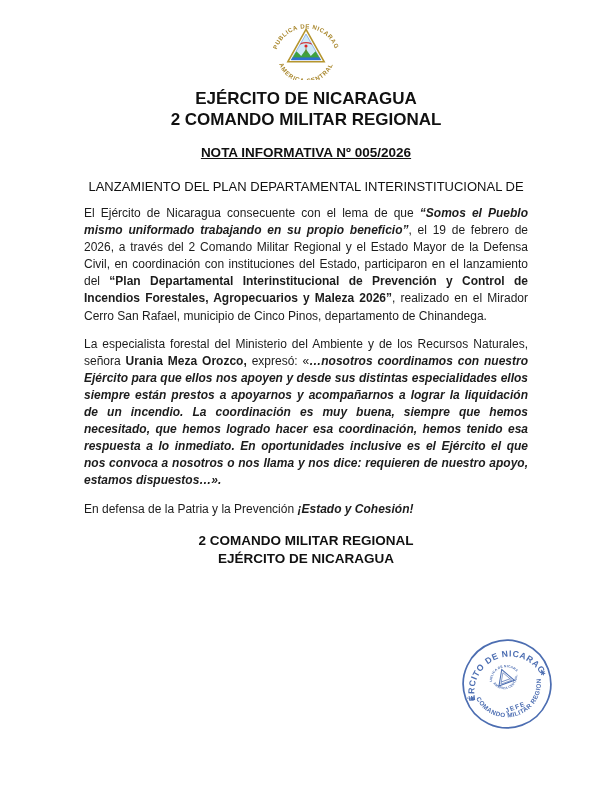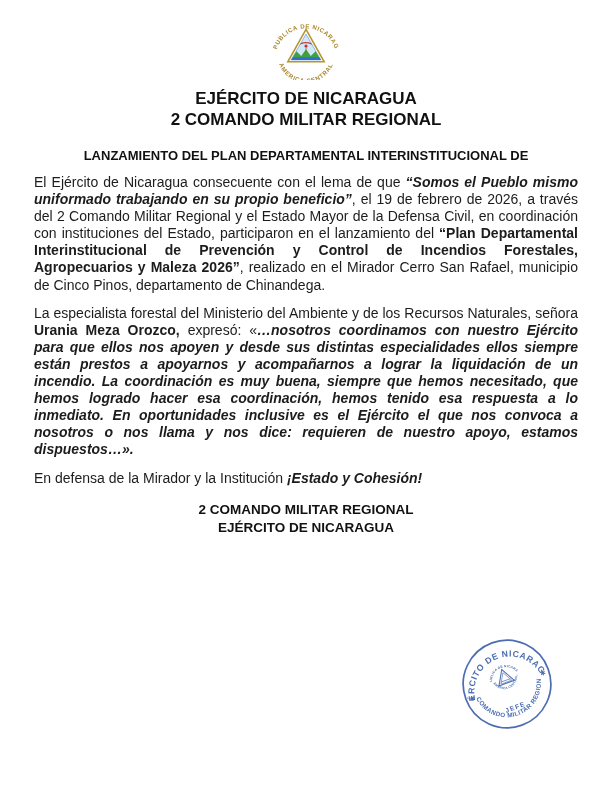--- a/index.html
+++ b/index.html
@@ -10,22 +10,22 @@
     background:#ffffff;
     font-family:"Liberation Sans", sans-serif;
     color:#1c1c1c;
     overflow:hidden;
     box-sizing:border-box;
   }
   .emblem-wrap{display:flex;justify-content:center;padding-top:13px;height:67px;}
   .org-title{text-align:center;font-weight:bold;font-size:17px;line-height:21px;margin-top:8px;color:#111;}
   .doc-number{text-align:center;margin-top:13px;}
   .doc-number span{font-weight:bold;font-size:13.5px;text-decoration:underline;color:#111;}
-  .doc-title{text-align:center;font-weight:bold;font-size:13px;line-height:18px;margin-top:17px;color:#111;padding:0 56px;}
-  .body-text{padding:0 34px;font-size:14px;line-height:17.1px;text-align:justify;}
+  .doc-title{text-align:center;font-weight:normal;font-size:13px;line-height:18px;margin-top:17px;color:#111;padding:0 56px;}
+  .body-text{padding:0 84px;font-size:12px;line-height:17.1px;text-align:justify;}
   .body-text p{margin:0 0 11px 0;}
   .body-text p:first-child{margin-top:9px;}
   .rt-b{font-weight:bold;}
   .rt-i{font-style:italic;}
   .closing{ text-align:center;font-weight:bold;font-size:13.5px;line-height:18px;margin-top:14px;color:#111;}
   .seal{position:absolute;top:633px;right:49px;width:112px;height:102px;opacity:0.93;}
   svg text{font-family:"Liberation Sans", sans-serif;}
 </style>
 </head>
 <body>
@@ -57,29 +57,32 @@
         <line x1="55" y1="36" x2="55" y2="42" stroke="#8a6d22" stroke-width="0.8"></line>
       </g>
     </svg>
   </div>
 
   <div class="org-title">
     <div>EJÉRCITO DE NICARAGUA</div>
     <div>2 COMANDO MILITAR REGIONAL</div>
   </div>
 
+  <div class="doc-number">
+    <span>NOTA INFORMATIVA Nº 005/2026</span>
+  </div>
 
   <div class="doc-title">
     <div>LANZAMIENTO DEL PLAN DEPARTAMENTAL INTERINSTITUCIONAL DE</div>
   </div>
 
   <div class="body-text">
     <p><span>El Ejército de Nicaragua consecuente con el lema de que </span><span class="rt-b rt-i">“Somos el Pueblo mismo uniformado trabajando en su propio beneficio”</span><span>, el 19 de febrero de 2026, a través del 2 Comando Militar Regional y el Estado Mayor de la Defensa Civil, en coordinación con instituciones del Estado, participaron en el lanzamiento del </span><span class="rt-b">“Plan Departamental Interinstitucional de Prevención y Control de Incendios Forestales, Agropecuarios y Maleza 2026”</span><span>, realizado en el Mirador Cerro San Rafael, municipio de Cinco Pinos, departamento de Chinandega.</span></p>
     <p><span>La especialista forestal del Ministerio del Ambiente y de los Recursos Naturales, señora </span><span class="rt-b">Urania Meza Orozco,</span><span> expresó: «</span><span class="rt-b rt-i">…nosotros coordinamos con nuestro Ejército para que ellos nos apoyen y desde sus distintas especialidades ellos siempre están prestos a apoyarnos y acompañarnos a lograr la liquidación de un incendio. La coordinación es muy buena, siempre que hemos necesitado, que hemos logrado hacer esa coordinación, hemos tenido esa respuesta a lo inmediato. En oportunidades inclusive es el Ejército el que nos convoca a nosotros o nos llama y nos dice: requieren de nuestro apoyo, estamos dispuestos…».</span></p>
-    <p><span>En defensa de la Mirador y la Institución </span><span class="rt-b rt-i">¡Estado y Cohesión!</span></p>
+    <p><span>En defensa de la Patria y la Prevención </span><span class="rt-b rt-i">¡Estado y Cohesión!</span></p>
   </div>
 
   <div class="closing">
     <div>2 COMANDO MILITAR REGIONAL</div>
     <div>EJÉRCITO DE NICARAGUA</div>
   </div>
 
   <div class="seal">
     <svg width="112" height="102" viewBox="0 0 116 106">
       <defs>

